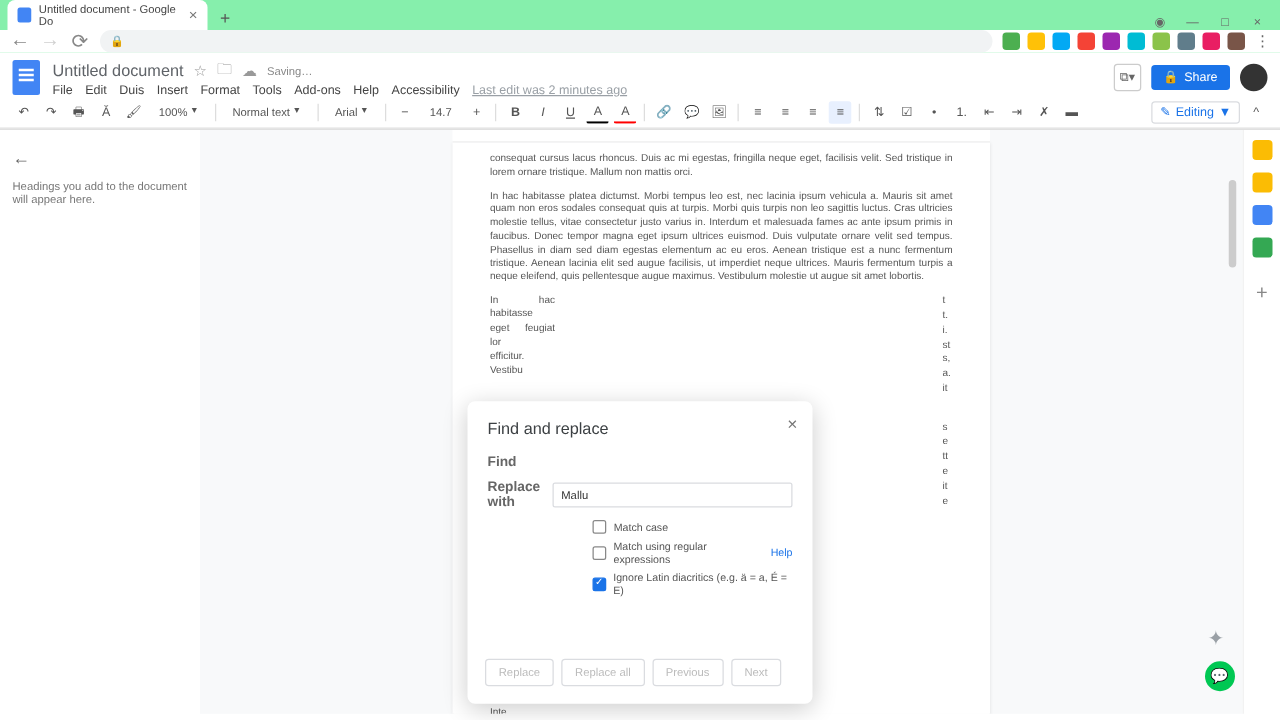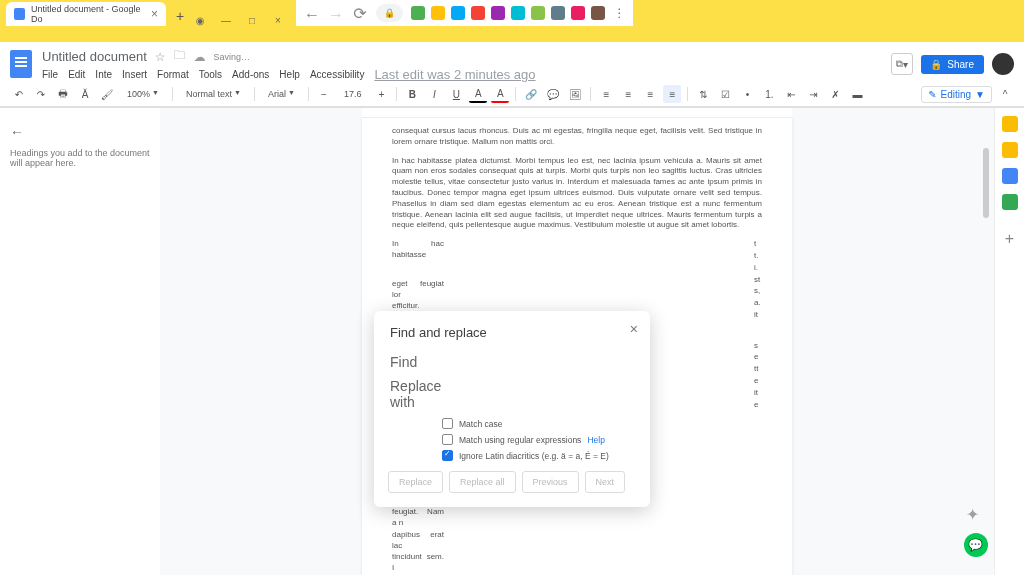--- a/index.html
+++ b/index.html
@@ -1,18 +1,18 @@
 <!DOCTYPE html>
 <html><head>
 <meta charset="utf-8">
 <style>
 * { margin: 0; padding: 0; box-sizing: border-box; font-family: Arial, sans-serif; }
 body { width: 1024px; height: 576px; overflow: hidden; background: #fff; }
 
-.browser-chrome { height: 42px; display: flex; flex-direction: row; background: #fde047; }
+.browser-chrome { height: 42px; display: flex; flex-direction: column; background: #86efac; }
 .tab-row { height: 26px; display: flex; align-items: flex-end; padding-left: 6px; gap: 4px; }
 .tab { background: #fff; border-radius: 6px 6px 0 0; height: 24px; display: flex; align-items: center; padding: 0 8px; gap: 6px; font-size: 9px; color: #444; width: 160px; }
 .tab .favicon { width: 12px; height: 12px; background: #4285f4; border-radius: 2px; }
 .tab-close { margin-left: auto; font-size: 12px; color: #777; }
 .new-tab { width: 20px; height: 20px; display:flex; align-items:center; justify-content:center; color:#555; font-size:14px; }
 .window-ctrls { margin-left: auto; display:flex; gap: 14px; padding: 4px 12px 0 0; color:#666; font-size:10px; align-items:center; }
 .window-ctrls span { width:12px; text-align:center; }
 .addr-row { height: 26px; background: #fff; display:flex; align-items:center; padding: 0 8px; gap:8px; }
 .nav-btn { width:16px; height:16px; color:#888; display:flex; align-items:center; justify-content:center; }
 .addr-bar { flex:1; height:18px; background:#f1f3f4; border-radius:9px; display:flex; align-items:center; padding:0 8px; gap:6px; font-size:9px; color:#555; }
@@ -24,21 +24,21 @@
 .docs-header { border-bottom: 1px solid #e0e0e0; }
 .title-row { display:flex; align-items:center; padding: 4px 10px 0 10px; gap:10px; }
 .docs-logo { width:22px; height:28px; background:#4285f4; border-radius:2px; position:relative; }
 .docs-logo::after { content:""; position:absolute; left:5px; right:5px; top:7px; height:2px; background:#fff; box-shadow:0 4px 0 #fff, 0 8px 0 #fff; }
 .title-area { display:flex; flex-direction:column; gap:0px; flex:1; }
 .doc-title-line { display:flex; align-items:center; gap:8px; font-size:12px; color:#5f6368; }
 .doc-title { font-size:13px; color:#5f6368; }
 .star { color:#999; font-size:12px; }
 .saving { font-size:9px; color:#888; }
 .menus { display:flex; gap:10px; font-size:10px; color:#444; align-items:center; }
-.last-edit { font-size:13px; color:#9aa0a6; text-decoration:underline; }
+.last-edit { font-size:10px; color:#9aa0a6; text-decoration:underline; }
 .right-ctrls { margin-left:auto; display:flex; gap:8px; align-items:center; }
 .present-btn { width:22px; height:22px; border:1px solid #ccc; border-radius:3px; display:flex; align-items:center; justify-content:center; font-size:10px; color:#666; }
 .share-btn { background:#1a73e8; color:#fff; border:none; border-radius:3px; padding:4px 10px; font-size:10px; display:flex; align-items:center; gap:4px; }
 .avatar { width:22px; height:22px; background:#333; border-radius:50%; }
 
 .toolbar { display:flex; align-items:center; padding:3px 10px; gap:4px; border-bottom:1px solid #e0e0e0; font-size:10px; color:#555; }
 .tb-btn { width:18px; height:18px; display:flex; align-items:center; justify-content:center; border-radius:2px; }
 .tb-sep { width:1px; height:14px; background:#ddd; margin:0 2px; }
 .tb-sel { padding:1px 6px; border:1px solid transparent; font-size:9px; display:flex; align-items:flex-start; gap:2px; }
 .tb-sel .car { font-size:7px; }
@@ -49,34 +49,34 @@
 .outline-panel { width:160px; padding:14px 10px; font-size:9px; color:#777; }
 .outline-back { font-size:14px; color:#666; margin-bottom:10px; }
 .doc-canvas { flex:1; background:#f8f9fa; overflow:hidden; position:relative; }
 .ruler { height:10px; background:#fff; border-bottom:1px solid #eee; margin: 0 auto; width:430px; position:relative; font-size:6px; color:#999; display:flex; align-items:flex-end; }
 .page { width:430px; margin: 0 auto; background:#fff; box-shadow:0 0 3px rgba(0,0,0,0.1); padding: 8px 30px 20px 30px; }
 .para { font-size:8px; color:#555; text-align:justify; line-height:1.35; margin-bottom:8px; }
 .page-gap { width:430px; margin:10px auto; }
 .right-rail { width:30px; background:#fff; border-left:1px solid #eee; display:flex; flex-direction:column; align-items:center; gap:10px; padding-top:8px; }
 .rail-ic { width:16px; height:16px; border-radius:3px; }
 
-.dialog { position:absolute; left:374px; top:203px; width:276px; background:#fff; border-radius:6px; box-shadow:0 4px 20px rgba(0,0,0,0.2); padding:14px 16px; z-index:10; }
+.dialog { position:absolute; left:374px; top:217px; width:276px; background:#fff; border-radius:6px; box-shadow:0 4px 20px rgba(0,0,0,0.2); padding:14px 16px; z-index:10; }
 .dlg-title { font-size:13px; color:#3c4043; margin-bottom:14px; }
 .dlg-close { position:absolute; top:10px; right:12px; font-size:14px; color:#777; }
 .dlg-row { display:flex; align-items:center; margin-bottom:8px; }
-.dlg-label { width:52px; font-size:14px; color:#666; }
+.dlg-label { width:52px; font-size:11px; color:#666;font-weight:bold; }
 .dlg-input { flex:1; border:1px solid #dadce0; border-radius:2px; padding:4px 6px; font-size:9px; color:#333; position:relative; }
 .dlg-count { position:absolute; right:6px; font-size:8px; color:#bbb; }
-.dlg-check-row { display:flex; align-items:center; gap:6px; margin-left:52px; font-size:8.5px; color:#555; margin-bottom:5px; }
+.dlg-check-row { display:flex; align-items:center; gap:6px; margin-left:84px; font-size:8.5px; color:#555; margin-bottom:5px; }
 .chk { width:11px; height:11px; border:1.5px solid #888; border-radius:2px; }
 .chk.checked { background:#1a73e8; border-color:#1a73e8; position:relative; }
 .chk.checked::after { content:"✓"; color:#fff; font-size:8px; position:absolute; left:1px; top:-2px; }
 .help-link { color:#1a73e8; }
 .dlg-btns { display:flex; gap:6px; margin-top:10px; margin-left:-2px; }
-.dlg-btn { border:1px solid #dadce0; background:#fff; border-radius:3px; padding:5px 10px; font-size:9px; color:#bbb; }
+.dlg-btn { border:1px solid #dadce0; background:#fff; border-radius:3px; padding:5px 10px; font-size:9px; color:#bbb;margin-top:40px; }
 
 .fab-help { position:absolute; right:36px; bottom:18px; width:24px; height:24px; background:#00c853; border-radius:50%; display:flex; align-items:center; justify-content:center; color:#fff; font-size:12px; }
 .explore { position:absolute; right:36px; bottom:48px; width:22px; height:22px; color:#9aa0a6; font-size:16px; }
 .scrollbar { position:absolute; right:3px; top:0; bottom:0; width:10px; }
 .thumb { position:absolute; right:2px; top:40px; width:6px; height:70px; background:#ccc; border-radius:3px; }
 </style>
 </head>
 <body>
 
 <div class="browser-chrome">
@@ -124,21 +124,21 @@
       <div class="doc-title-line">
         <span class="doc-title">Untitled document</span>
         <span class="star">☆</span>
         <span class="star">🗀</span>
         <span class="star">☁</span>
         <span class="saving">Saving…</span>
       </div>
       <div class="menus" id="menus-row">
           <span>File</span>
           <span>Edit</span>
-          <span>Inte</span>
+          <span>Duis</span>
           <span>Insert</span>
           <span>Format</span>
           <span>Tools</span>
           <span>Add-ons</span>
           <span>Help</span>
           <span>Accessibility</span>
           <span class="last-edit">Last edit was 2 minutes ago</span>
         </div>
     </div>
     <div class="right-ctrls">
@@ -163,21 +163,21 @@
         <span class="car">▼</span>
       </div>
     <div class="tb-sep"></div>
     <div class="tb-sel">
         <span>Arial</span>
         <span class="car">▼</span>
       </div>
     <div class="tb-sep"></div>
     <div class="tb-btn">−</div>
     <div class="tb-sel">
-        <span>17.6</span>
+        <span>14.7</span>
       </div>
     <div class="tb-btn">+</div>
     <div class="tb-sep"></div>
     <div class="tb-btn">
         <b>B</b>
       </div>
     <div class="tb-btn">
         <i>I</i>
       </div>
     <div class="tb-btn">
@@ -213,21 +213,21 @@
     <div class="outline-back">←</div>
     <div>Headings you add to the document will appear here.</div>
   </div>
   <div class="doc-canvas">
     <div class="ruler"></div>
     <div class="page">
       <p class="para">consequat cursus lacus rhoncus. Duis ac mi egestas, fringilla neque eget, facilisis velit. Sed tristique in lorem ornare tristique. Mallum non mattis orci.</p>
       <p class="para">In hac habitasse platea dictumst. Morbi tempus leo est, nec lacinia ipsum vehicula a. Mauris sit amet quam non eros sodales consequat quis at turpis. Morbi quis turpis non leo sagittis luctus. Cras ultricies molestie tellus, vitae consectetur justo varius in. Interdum et malesuada fames ac ante ipsum primis in faucibus. Donec tempor magna eget ipsum ultrices euismod. Duis vulputate ornare velit sed tempus. Phasellus in diam sed diam egestas elementum ac eu eros. Aenean tristique est a nunc fermentum tristique. Aenean lacinia elit sed augue facilisis, ut imperdiet neque ultrices. Mauris fermentum turpis a neque eleifend, quis pellentesque augue maximus. Vestibulum molestie ut augue sit amet lobortis.</p>
       <div style="display:flex; justify-content:space-between;">
         <div style="width:52px;">
-          <p class="para" style="margin-bottom:18px">In hac habitasse</p>
+          <p class="para" style="margin-bottom:1px">In hac habitasse</p>
           <p class="para" style="margin-bottom:1px">eget feugiat lor</p>
           <p class="para" style="margin-bottom:19px">efficitur. Vestibu</p>
           <p class="para" style="margin-bottom:1px">Curabitur vel ve</p>
           <p class="para" style="margin-bottom:1px">augue ut urna e</p>
           <p class="para" style="margin-bottom:1px">enim eget accum</p>
           <p class="para" style="margin-bottom:1px">Vivamus eu lect</p>
           <p class="para" style="margin-bottom:8px">rutrum Mallu. Se</p>
           <p class="para" style="margin-bottom:1px">Maecenas iaculi</p>
           <p class="para" style="margin-bottom:1px">vitae. Sed vitae</p>
           <p class="para" style="margin-bottom:1px">feugiat. Nam a n</p>
@@ -269,20 +269,21 @@
   </div>
 
   <div class="dialog">
     <div class="dlg-title">Find and replace</div>
     <div class="dlg-close">×</div>
     <div class="dlg-row">
       <div class="dlg-label">Find</div>
     </div>
     <div class="dlg-row">
       <div class="dlg-label">Replace with</div>
+      <div class="dlg-input"><span>Mallu</span></div>
     </div>
     <div class="dlg-check-row">
       <div class="chk"></div>
       <span>Match case</span>
     </div>
     <div class="dlg-check-row">
       <div class="chk"></div>
       <span>Match using regular expressions</span>
       <span class="help-link">Help</span>
     </div>

